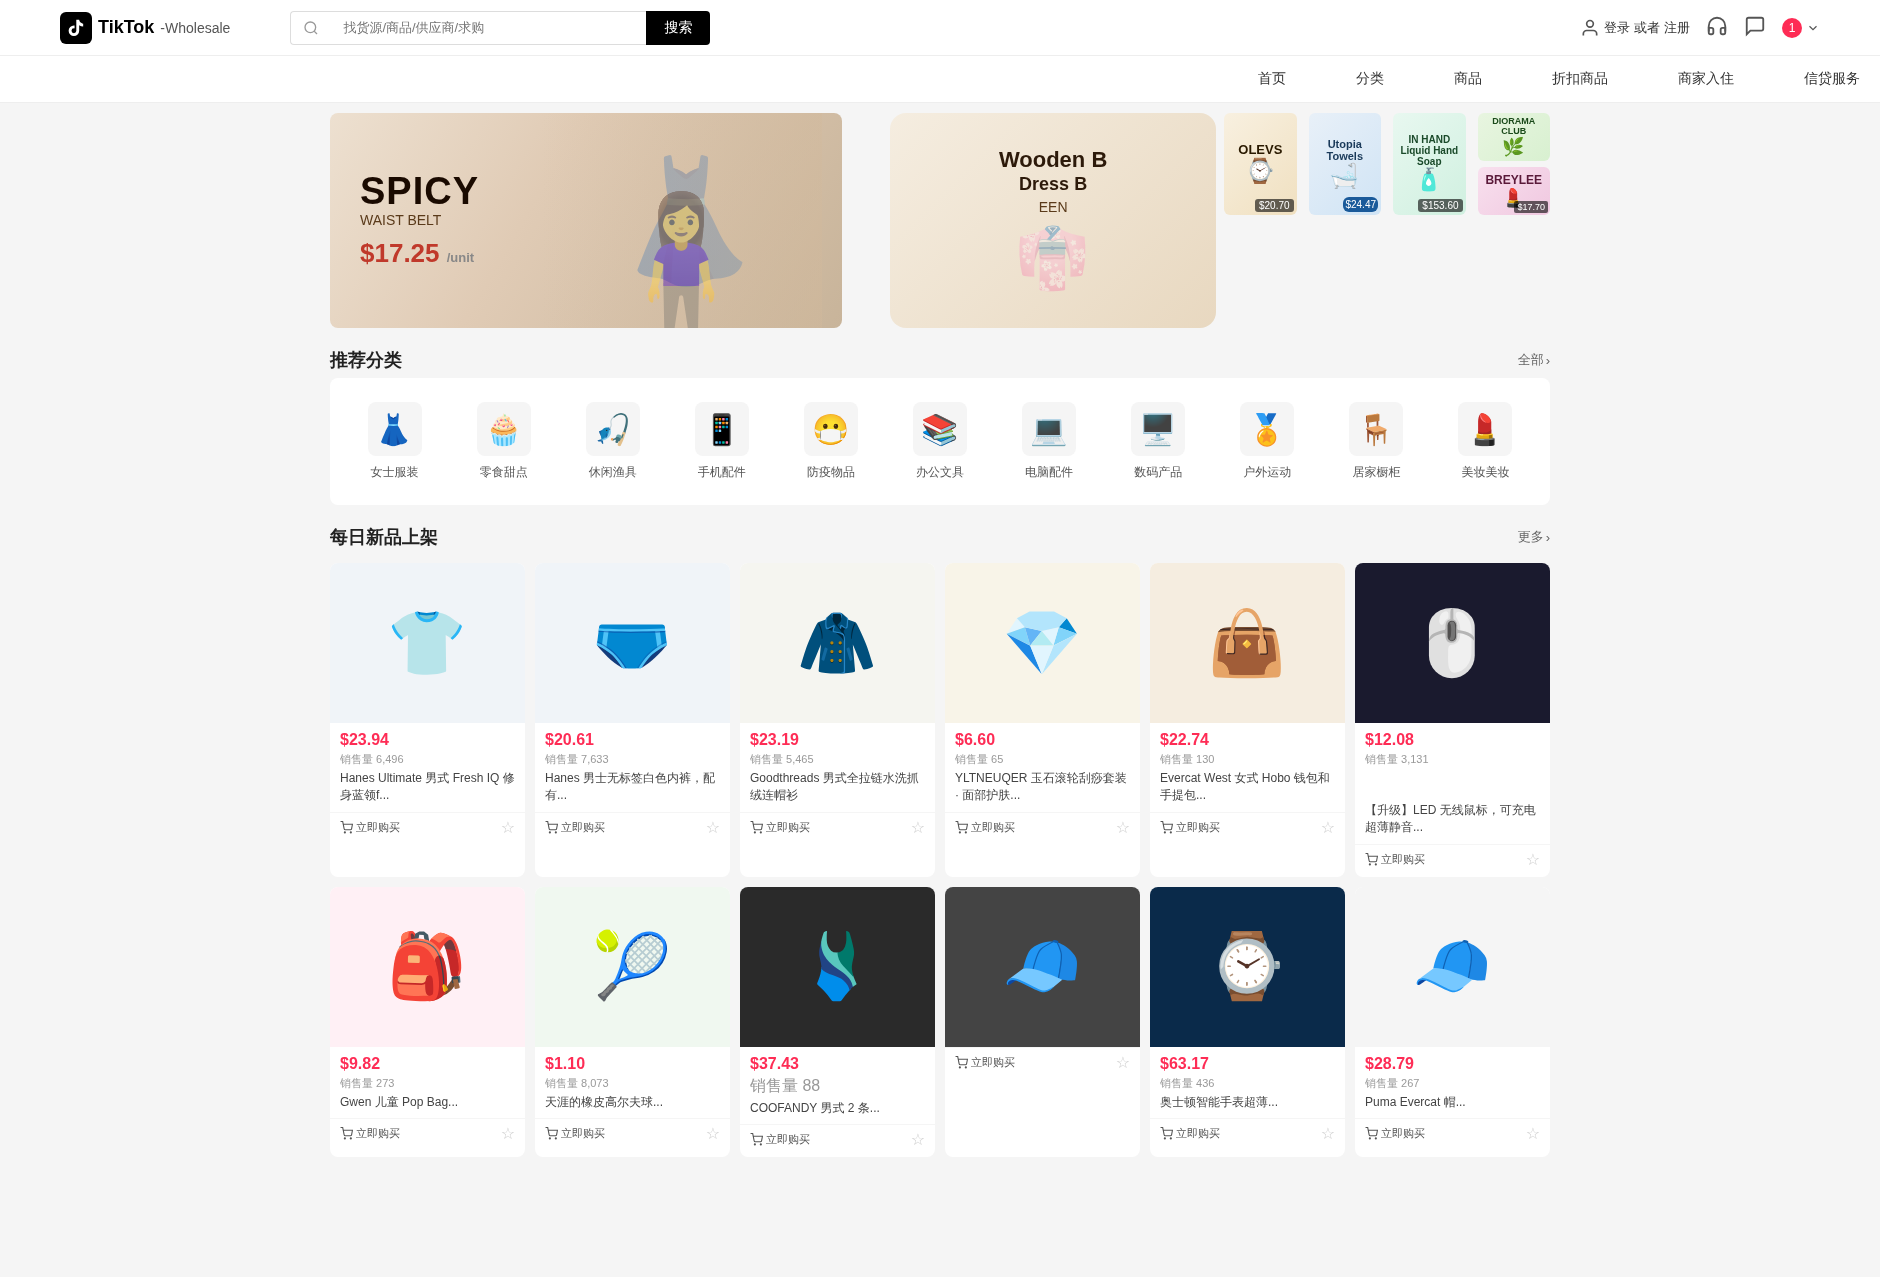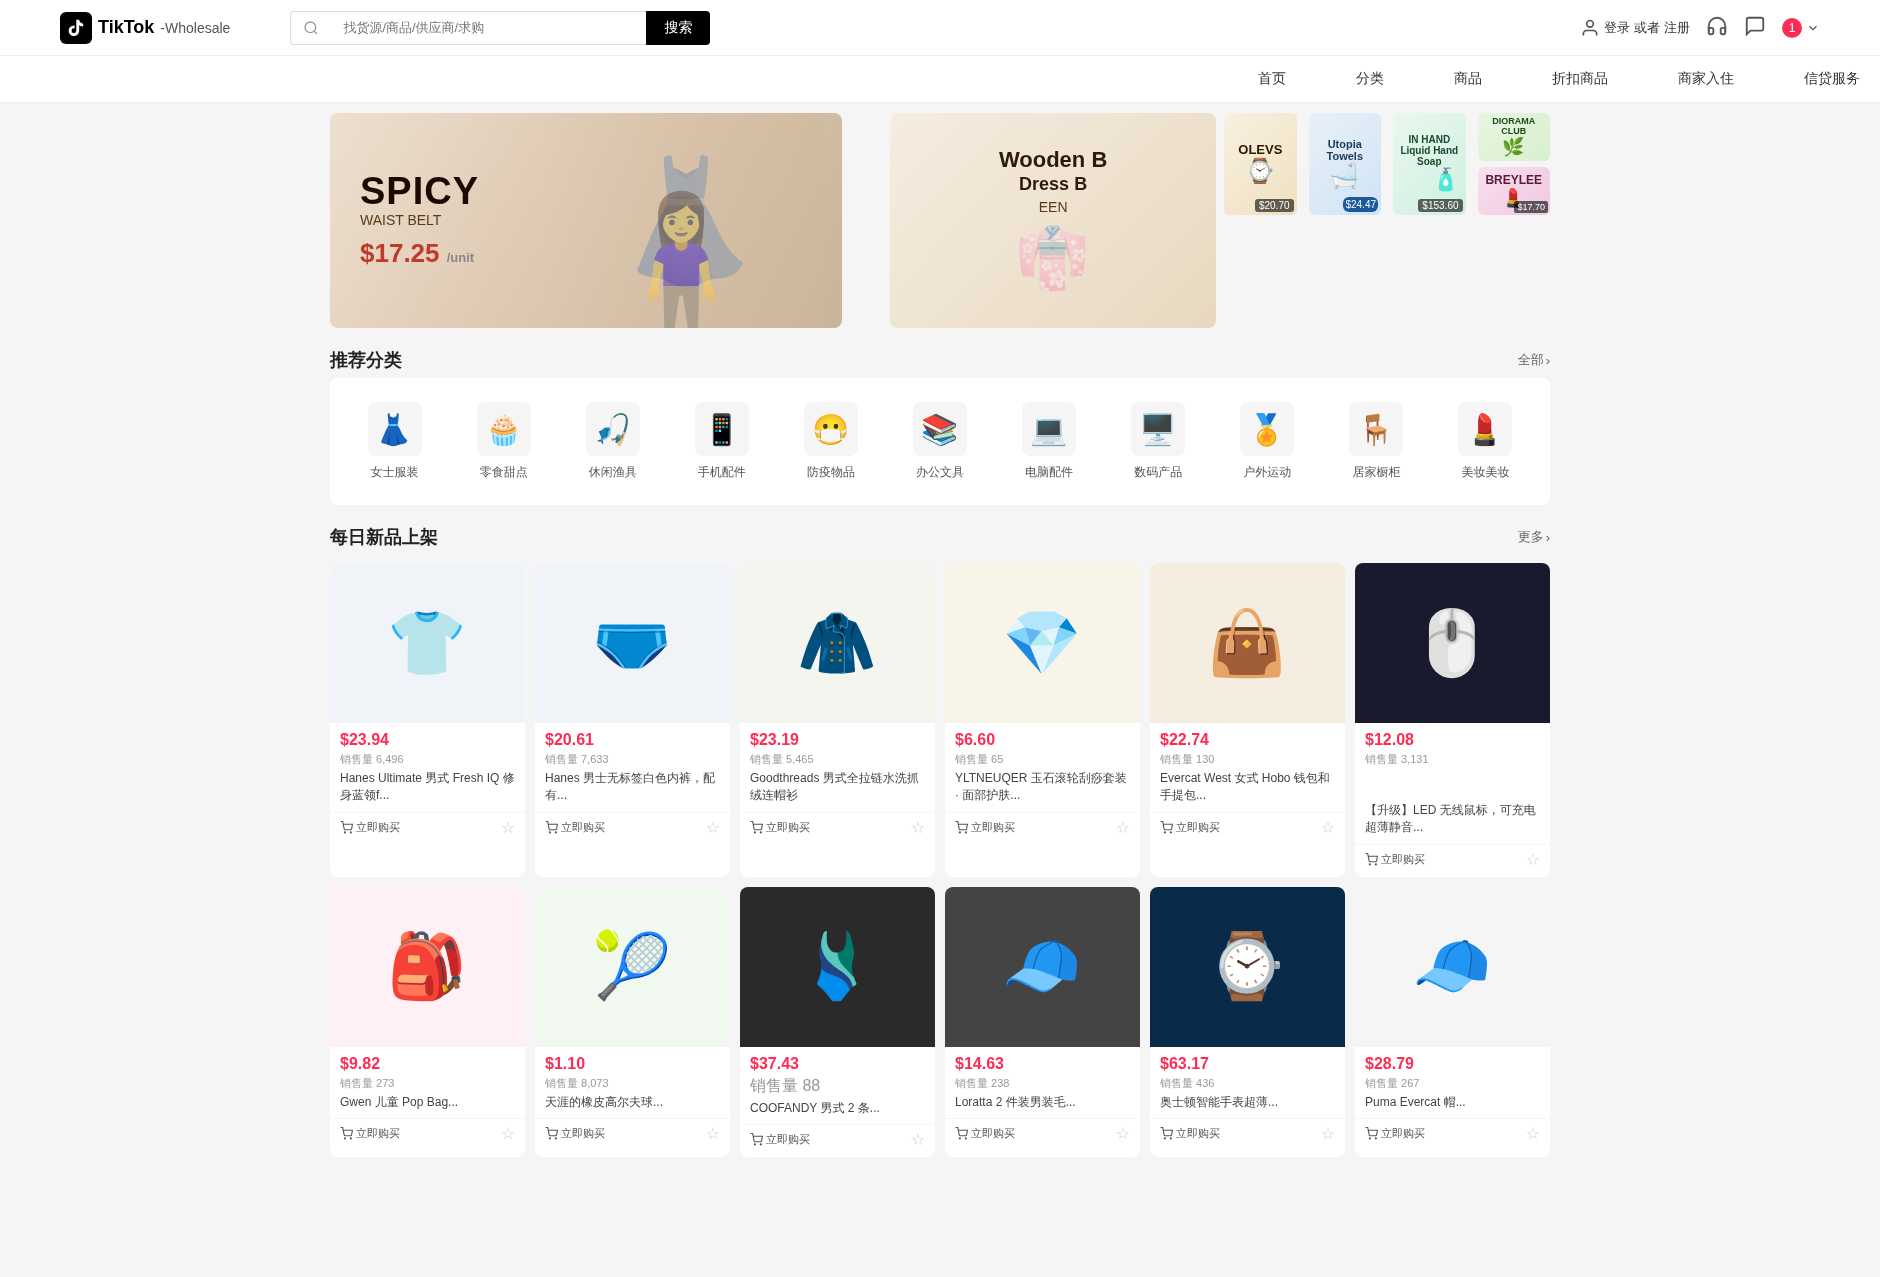--- a/index.html
+++ b/index.html
@@ -83,21 +83,21 @@
         <div style="font-size:14px;color:#5a3a1a;margin:2px 0 10px;">WAIST BELT</div>
         <div style="font-size:26px;font-weight:bold;color:#c0392b;">$17.25 <span style="font-size:13px;color:#888;">/unit</span></div>
       </div>
       <div style="position:absolute;right:0;top:0;bottom:0;width:60%;display:flex;align-items:center;justify-content:center;font-size:120px;opacity:0.3;">👗</div>
 
       <div style="position:absolute;right:20px;top:0;bottom:0;width:55%;background:linear-gradient(to right,transparent 0%,rgba(210,185,155,0.4) 100%);display:flex;align-items:flex-end;justify-content:center;">
         <div style="font-size:140px;line-height:1;margin-bottom:-10px;opacity:0.5;filter:sepia(30%);">🧍‍♀️</div>
       </div>
     </div>
 
-    <div style="flex:1.4;border-radius:8px;overflow:hidden;position:relative;background:linear-gradient(135deg,#f5ede0 0%,#e8d8c0 100%);cursor:pointer;display:flex;align-items:center;justify-content:center;margin-left:40px;">
+    <div style="flex:1.4;border-radius:16px;overflow:hidden;position:relative;background:linear-gradient(135deg,#f5ede0 0%,#e8d8c0 100%);cursor:pointer;display:flex;align-items:center;justify-content:center;margin-left:40px;">
       <div style="text-align:center;padding:16px;">
         <div style="font-size:22px;font-weight:900;color:#2d1a0a;line-height:1.2;">Wooden B</div>
         <div style="font-size:18px;font-weight:900;color:#2d1a0a;">Dress B</div>
         <div style="font-size:14px;color:#5a3a1a;margin-top:4px;">EEN</div>
         <div style="font-size:60px;margin-top:8px;opacity:0.4;">👘</div>
       </div>
     </div>
 
     <div style="flex:1.4;display:grid;grid-template-columns:1fr 1fr 1fr 1fr;grid-template-rows:1fr 1fr;gap:12px;">
 
@@ -106,21 +106,21 @@
         <div style="font-size:24px;">⌚</div>
         <div style="position:absolute;bottom:3px;right:3px;background:rgba(0,0,0,0.6);color:#fff;font-size:10px;padding:1px 4px;border-radius:3px;">$20.70</div>
       </div>
 
       <div style="background:linear-gradient(135deg,#e8f0f8,#d0e4f5);border-radius:6px;cursor:pointer;display:flex;flex-direction:column;align-items:center;justify-content:center;position:relative;overflow:hidden;padding:6px;">
         <div style="font-size:11px;font-weight:bold;color:#1a3a5a;text-align:center;">Utopia Towels</div>
         <div style="font-size:24px;">🛁</div>
         <div style="position:absolute;bottom:3px;right:3px;background:#1a5a9a;color:#fff;font-size:10px;padding:2px 2px;border-radius:6px;">$24.47</div>
       </div>
 
-      <div style="background:linear-gradient(135deg,#e8f8f0,#d0f0e0);border-radius:6px;cursor:pointer;display:flex;flex-direction:column;align-items:flex-end;justify-content:center;position:relative;overflow:hidden;padding:6px;">
+      <div style="background:linear-gradient(135deg,#e8f8f0,#d0f0e0);border-radius:6px;cursor:pointer;display:flex;flex-direction:column;align-items:center;justify-content:center;position:relative;overflow:hidden;padding:6px;">
         <div style="font-size:10px;font-weight:bold;color:#1a4a2a;text-align:center;">IN HAND<br>Liquid Hand Soap</div>
         <div style="font-size:22px;">🧴</div>
         <div style="position:absolute;bottom:3px;right:3px;background:rgba(0,0,0,0.6);color:#fff;font-size:10px;padding:1px 4px;border-radius:3px;">$153.60</div>
       </div>
 
       <div style="display:flex;flex-direction:column;gap:6px;">
         <div style="flex:1;background:linear-gradient(135deg,#e8f5e0,#d8f0d0);border-radius:6px;cursor:pointer;display:flex;flex-direction:column;align-items:center;justify-content:center;position:relative;overflow:hidden;padding:4px;">
           <div style="font-size:9px;font-weight:bold;color:#1a4a1a;text-align:center;">DIORAMA CLUB</div>
           <div style="font-size:18px;">🌿</div>
         </div>
@@ -375,25 +375,20 @@
                 <path d="M1 1h4l2.68 13.39a2 2 0 002 1.61h9.72a2 2 0 001.95-1.57l1.65-8.42H6"></path>
               </svg>
             <span>立即购买</span>
           </span>
           <span style="font-size:16px;color:#ccc;cursor:pointer;">☆</span>
         </div>
       </div>
 
       <div style="background:#fff;border-radius:8px;overflow:hidden;cursor:pointer;">
         <div style="width:100%;height:160px;background:#444;display:flex;align-items:center;justify-content:center;font-size:64px;">🧢</div>
-        <div style="padding:8px 10px;">
-          <div style="font-size:16px;font-weight:bold;color:#fe2c55;">$14.63</div>
-          <div style="font-size:11px;color:#999;margin:3px 0;"><span>销售量</span> <span>238</span></div>
-          <div style="font-size:12px;color:#444;line-height:1.4;overflow:hidden;display:-webkit-box;-webkit-line-clamp:2;-webkit-box-orient:vertical;">Loratta 2 件装男装毛...</div>
-        </div>
         <div style="display:flex;align-items:center;justify-content:space-between;padding:5px 10px 8px;border-top:1px solid #f5f5f5;">
           <span style="display:flex;align-items:center;gap:3px;font-size:11px;color:#555;cursor:pointer;">
             <svg width="13" height="13" viewBox="0 0 24 24" fill="none" stroke="currentColor" stroke-width="2">
                 <circle cx="9" cy="21" r="1"></circle>
                 <circle cx="20" cy="21" r="1"></circle>
                 <path d="M1 1h4l2.68 13.39a2 2 0 002 1.61h9.72a2 2 0 001.95-1.57l1.65-8.42H6"></path>
               </svg>
             <span>立即购买</span>
           </span>
           <span style="font-size:16px;color:#ccc;cursor:pointer;">☆</span>

